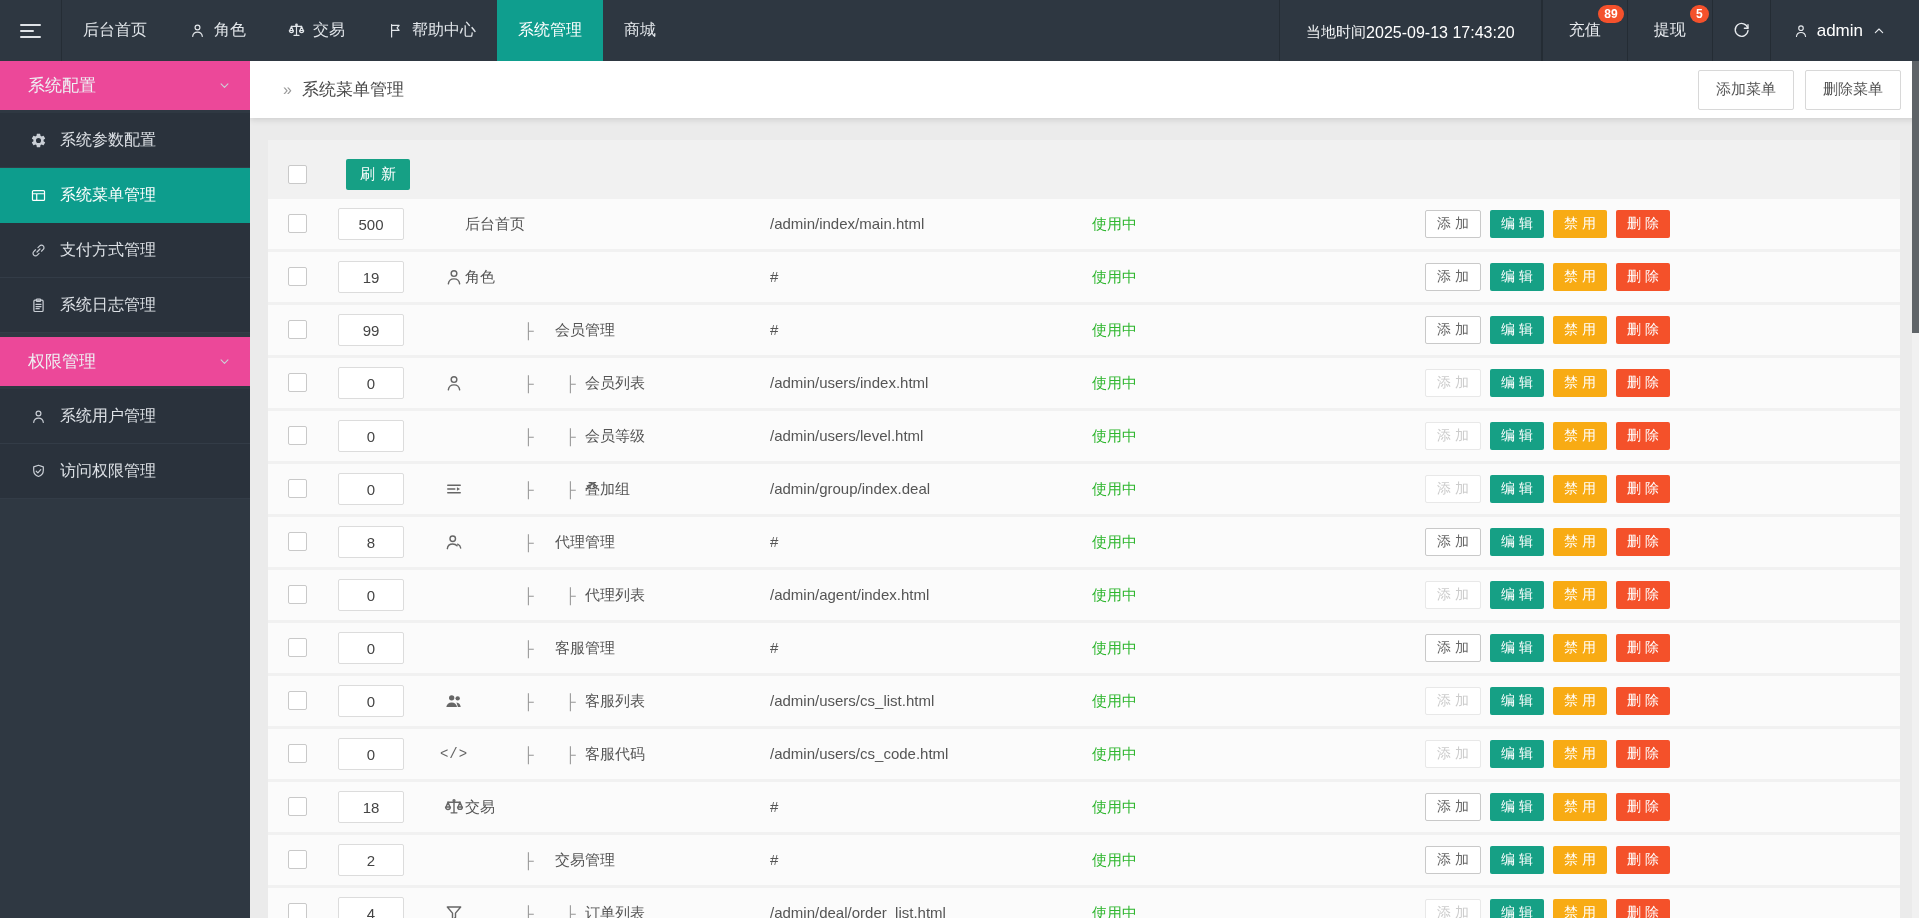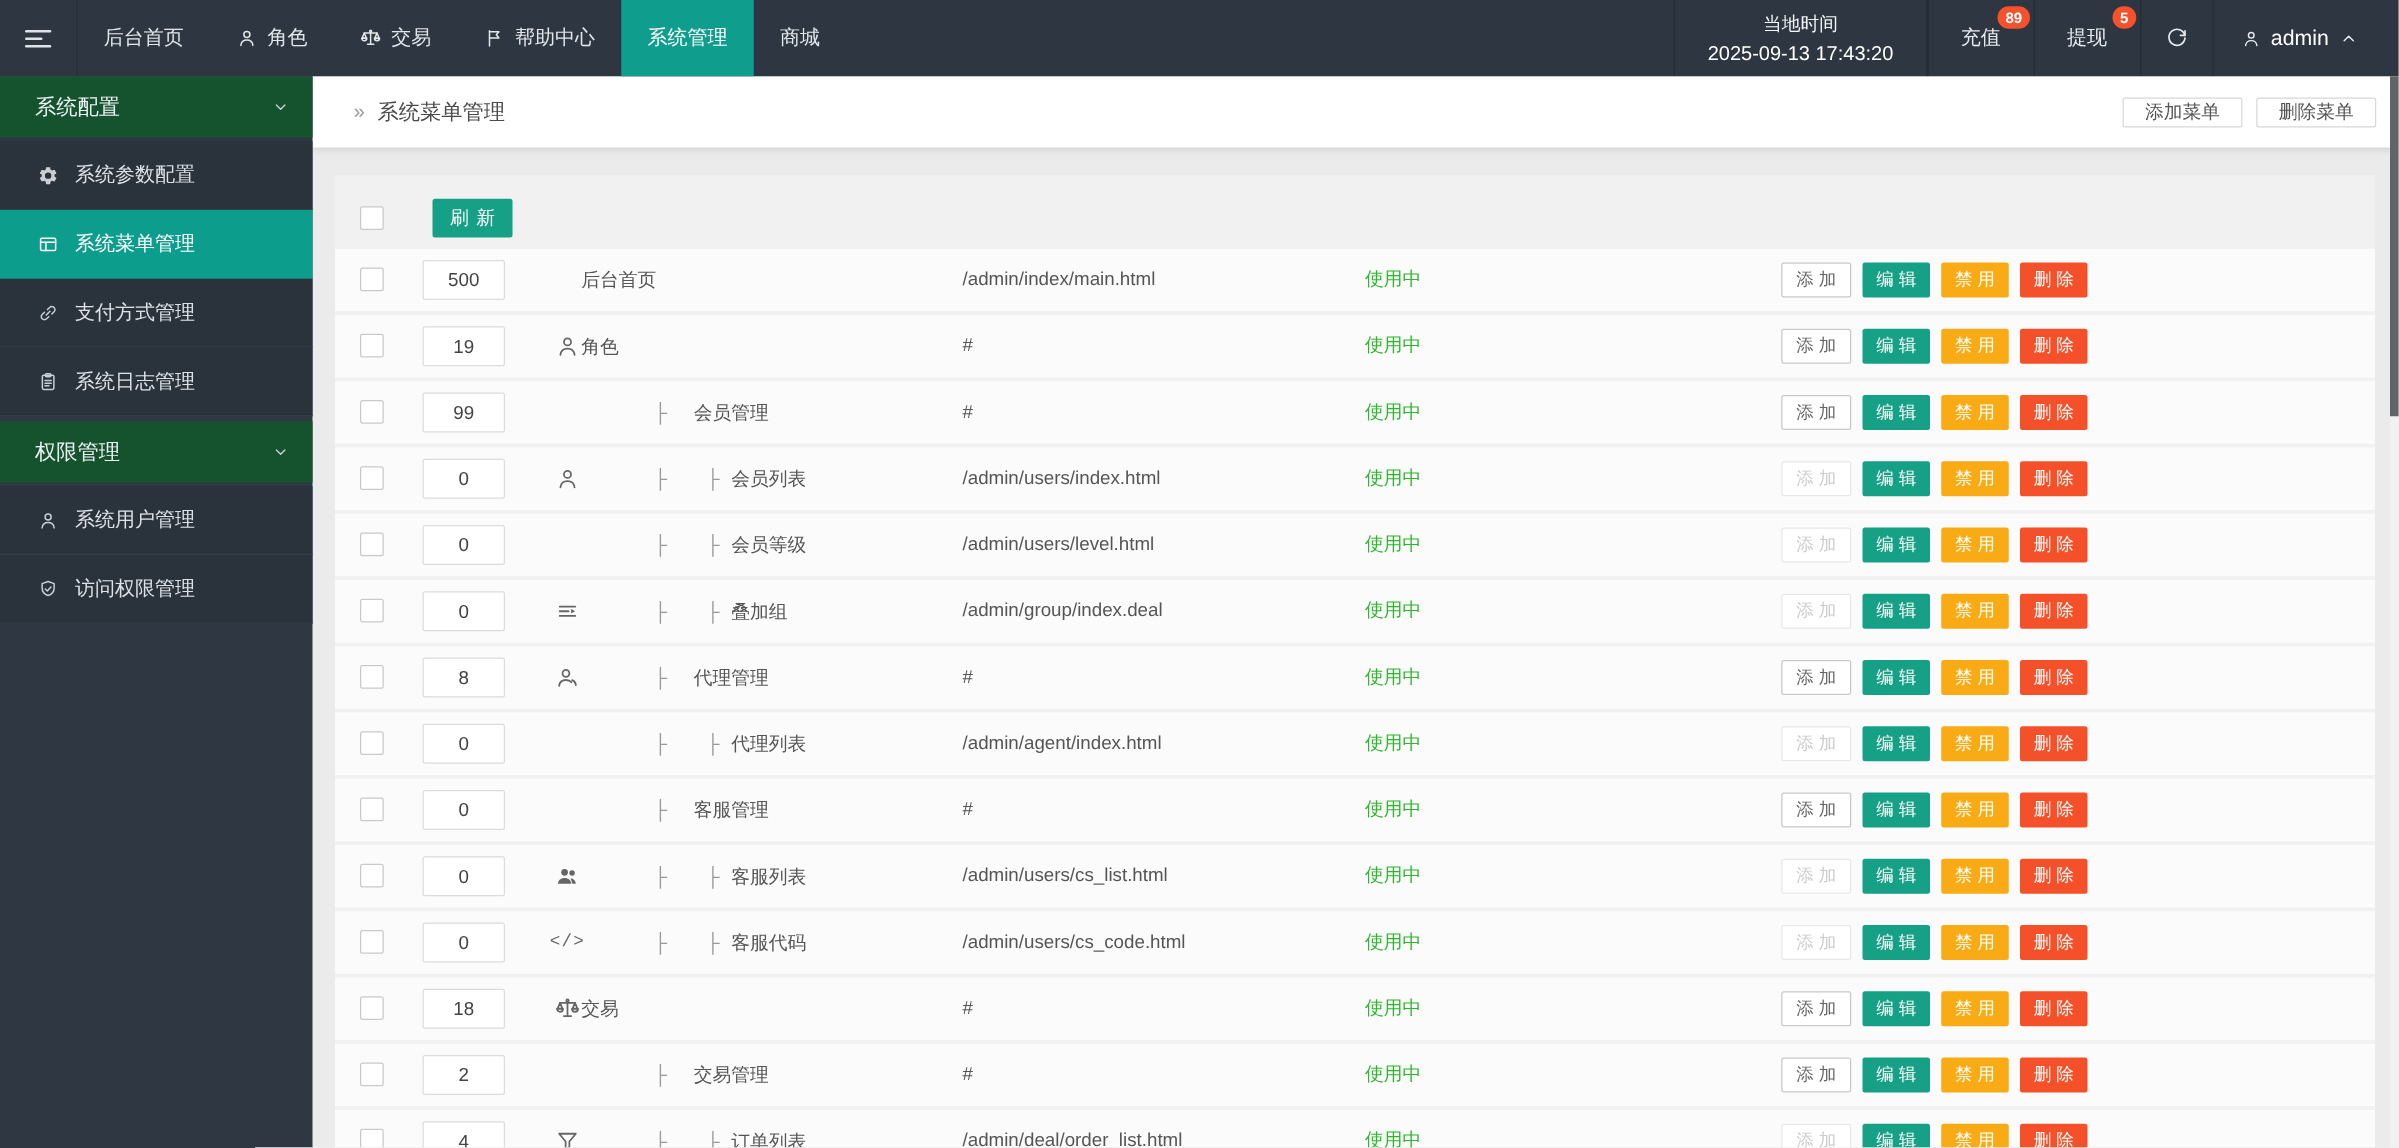--- a/index.html
+++ b/index.html
@@ -14,50 +14,50 @@
   .burger { width:62px; display:flex; align-items:center; justify-content:center; cursor:pointer; border-right:1px solid rgba(0,0,0,.18); }
   .burger-icon { display:flex; flex-direction:column; gap:4px; width:21px; }
   .burger-icon i { display:block; height:2px; background:#dfe3e7; border-radius:1px; }
   .burger-icon i:nth-child(2) { width:14px; }
   .nav-menu { display:flex; align-items:stretch; }
   .nav-item { display:flex; align-items:center; gap:8px; padding:0 21px; font-size:16px; color:#e2e6ea; cursor:pointer; white-space:nowrap; }
   .nav-item.active { background:#0f9e8e; color:#fff; }
   .nav-item .icn svg { width:17px; height:17px; display:block; }
   .nav-right { margin-left:auto; display:flex; align-items:stretch; }
   .nav-block { display:flex; align-items:center; padding:0 20px; position:relative; font-size:16px; border-left:1px solid rgba(0,0,0,.2); cursor:pointer; }
-  .time-block { flex-direction:column; justify-content:center; padding:4px 26px 0 26px; line-height:1.5; cursor:default; border-right:1px solid rgba(0,0,0,.2); }
+  .time-block { flex-direction:row; justify-content:center; padding:4px 26px 0 26px; line-height:1.5; cursor:default; border-right:1px solid rgba(0,0,0,.2); }
   .time-label { font-size:15px; color:#f2f4f6; }
   .time-value { font-size:16px; color:#fff; }
   .badge-block { padding:0 26px; }
   .badge { position:absolute; top:5px; right:3px; background:#f4512c; color:#fff; font-size:12px; font-weight:bold; line-height:1; padding:3px 6px; border-radius:9px; }
   .refresh-block { padding:0 19px; }
   .refresh-block svg { width:19px; height:19px; display:block; }
   .admin-block { gap:8px; padding:0 32px 0 22px; }
   .admin-block .icn svg { width:16px; height:16px; display:block; }
   .admin-name { font-size:17px; color:#fff; }
 
   
   .sidebar { position:absolute; top:61px; left:0; bottom:0; width:250px; background:#2f3842; z-index:20; }
-  .side-group-header { height:49px; display:flex; align-items:center; padding:0 20px 0 28px; color:#eef1f4; font-size:17px; background:#14532d; position:relative; cursor:pointer; margin-bottom:3px; }
+  .side-group-header { height:49px; display:flex; align-items:center; padding:0 20px 0 28px; color:#eef1f4; font-size:17px; background:#ec4899; position:relative; cursor:pointer; margin-bottom:3px; }
   .side-group-header .icn { position:absolute; right:18px; top:17px; color:#ccd2d8; }
   .side-group-header .icn svg { width:15px; height:15px; display:block; }
   .side-item { height:55px; display:flex; align-items:center; gap:13px; padding-left:30px; background:#2a323c; color:#dde1e6; font-size:16px; border-bottom:1px solid #333c47; cursor:pointer; }
   .side-item .icn { color:#c9ced5; }
   .side-item .icn svg { width:17px; height:17px; display:block; }
   .side-item.active { background:#0d9d8d; color:#fff; border-bottom-color:#0d9d8d; }
   .side-item.active .icn { color:#fff; }
   .side-group + .side-group { margin-top:4px; }
 
   
   .content { position:absolute; left:250px; top:61px; right:0; bottom:0; background:#ebebeb; overflow:hidden; }
   .page-header { position:absolute; top:0; left:0; right:0; height:57px; background:#fff; box-shadow:0 2px 6px rgba(0,0,0,.12); display:flex; align-items:center; padding:0 18px 0 33px; z-index:5; }
   .breadcrumb { display:flex; align-items:center; gap:10px; font-size:17px; color:#4a4a4a; }
   .crumb-caret { color:#9a9a9a; font-size:16px; }
   .header-actions { margin-left:auto; display:flex; gap:11px; }
-  .btn-outline { height:24px; padding:0 17px; background:#fff; border:1px solid #d8d8d8; color:#555; font-size:15px; border-radius:2px; cursor:pointer; font-family:inherit; }
+  .btn-outline { height:40px; padding:0 17px; background:#fff; border:1px solid #d8d8d8; color:#555; font-size:15px; border-radius:2px; cursor:pointer; font-family:inherit; }
 
   .card { position:absolute; left:18px; top:79px; right:19px; height:860px; background:#f1f1f1; }
   .table-head { height:44px; margin-top:12px; display:flex; align-items:center; padding-left:20px; }
   .checkbox { appearance:none; -webkit-appearance:none; width:19px; height:19px; background:#fff; border:1px solid #c9c9c9; border-radius:2px; cursor:pointer; flex:none; }
   .btn-refresh { margin-left:39px; height:31px; background:#16a085; color:#fff; border:none; border-radius:2px; font-size:15px; letter-spacing:6px; padding:0 8px 0 14px; cursor:pointer; font-family:inherit; }
 
   .rows { margin-top:3px; }
   .row { position:relative; height:50px; background:#fbfbfb; margin-bottom:3px; }
   .row .checkbox { position:absolute; left:20px; top:15px; }
   .sort-input { position:absolute; left:70px; top:9px; width:66px; height:32px; border:1px solid #dcdcdc; background:#fff; text-align:center; font-size:15px; color:#444; border-radius:2px; font-family:inherit; }

